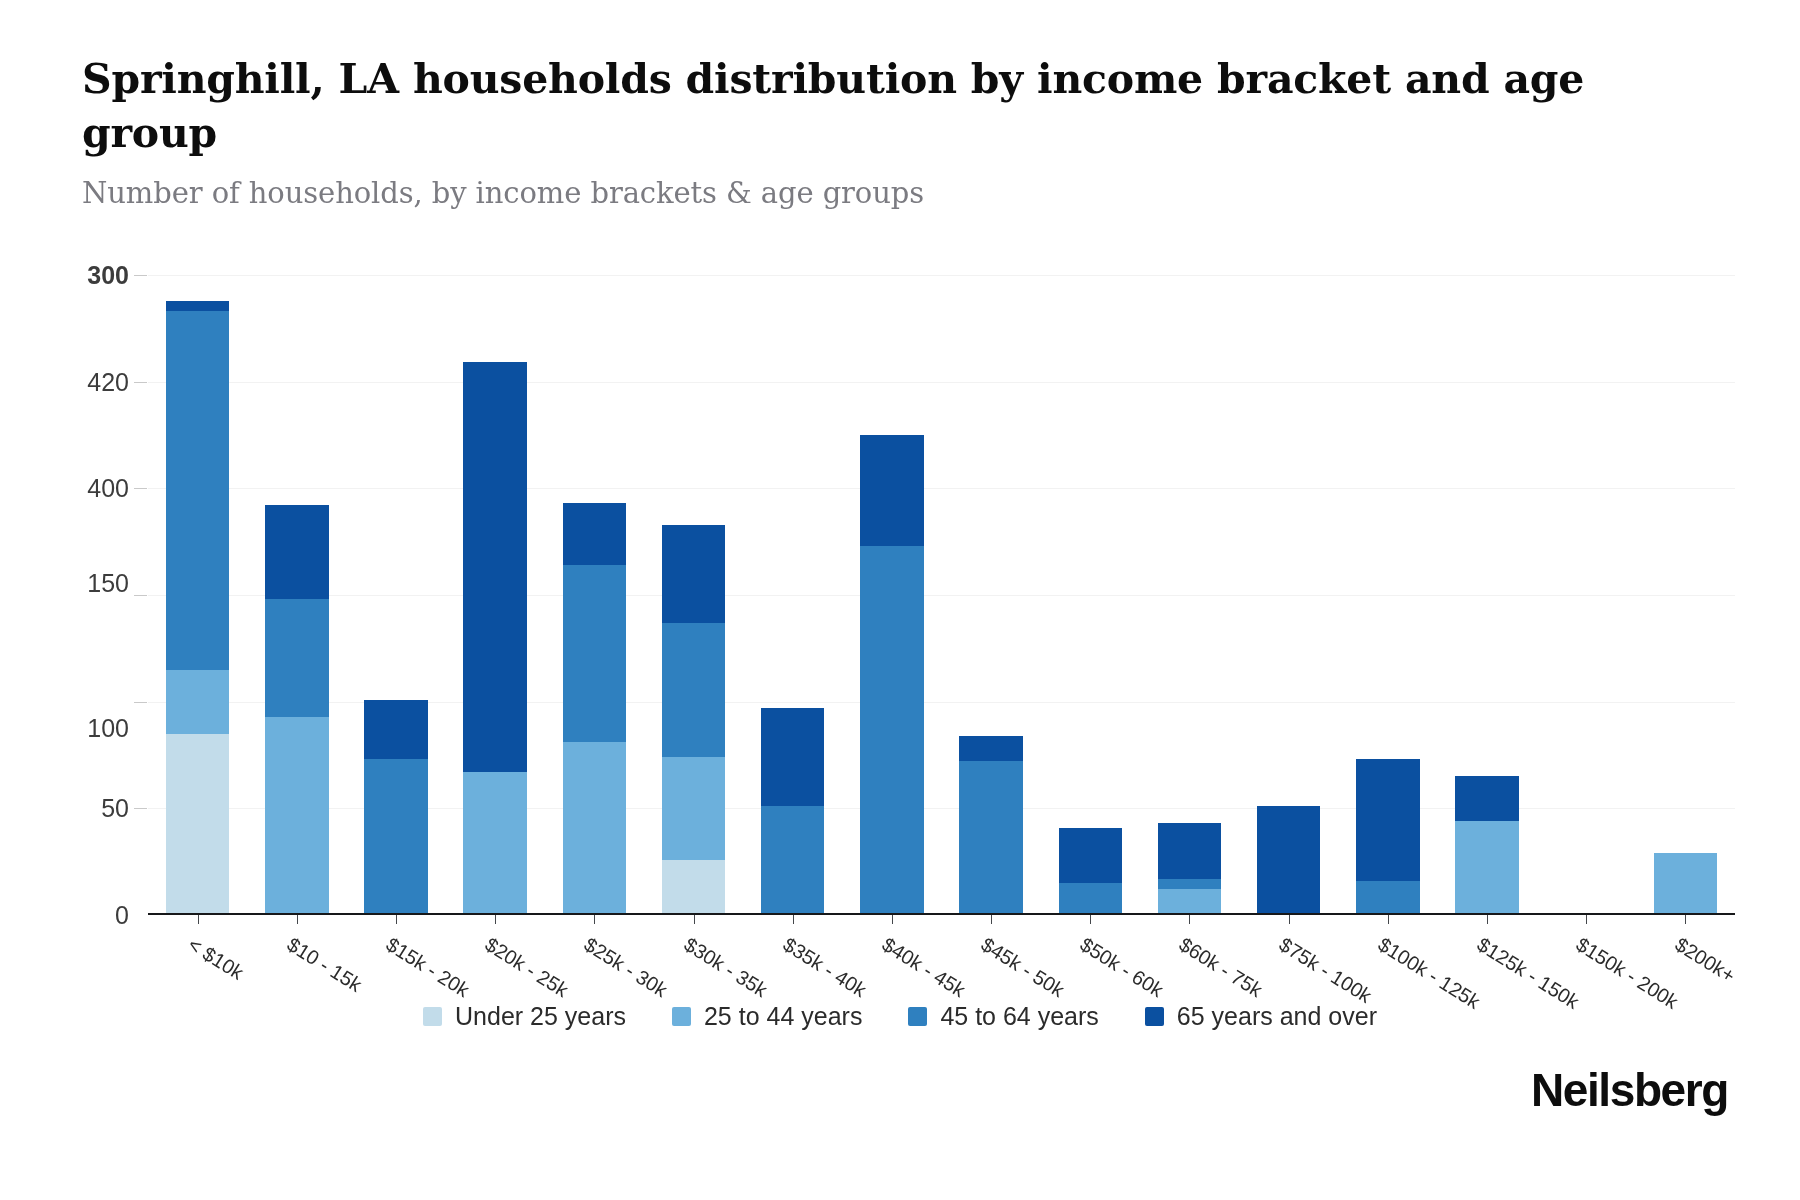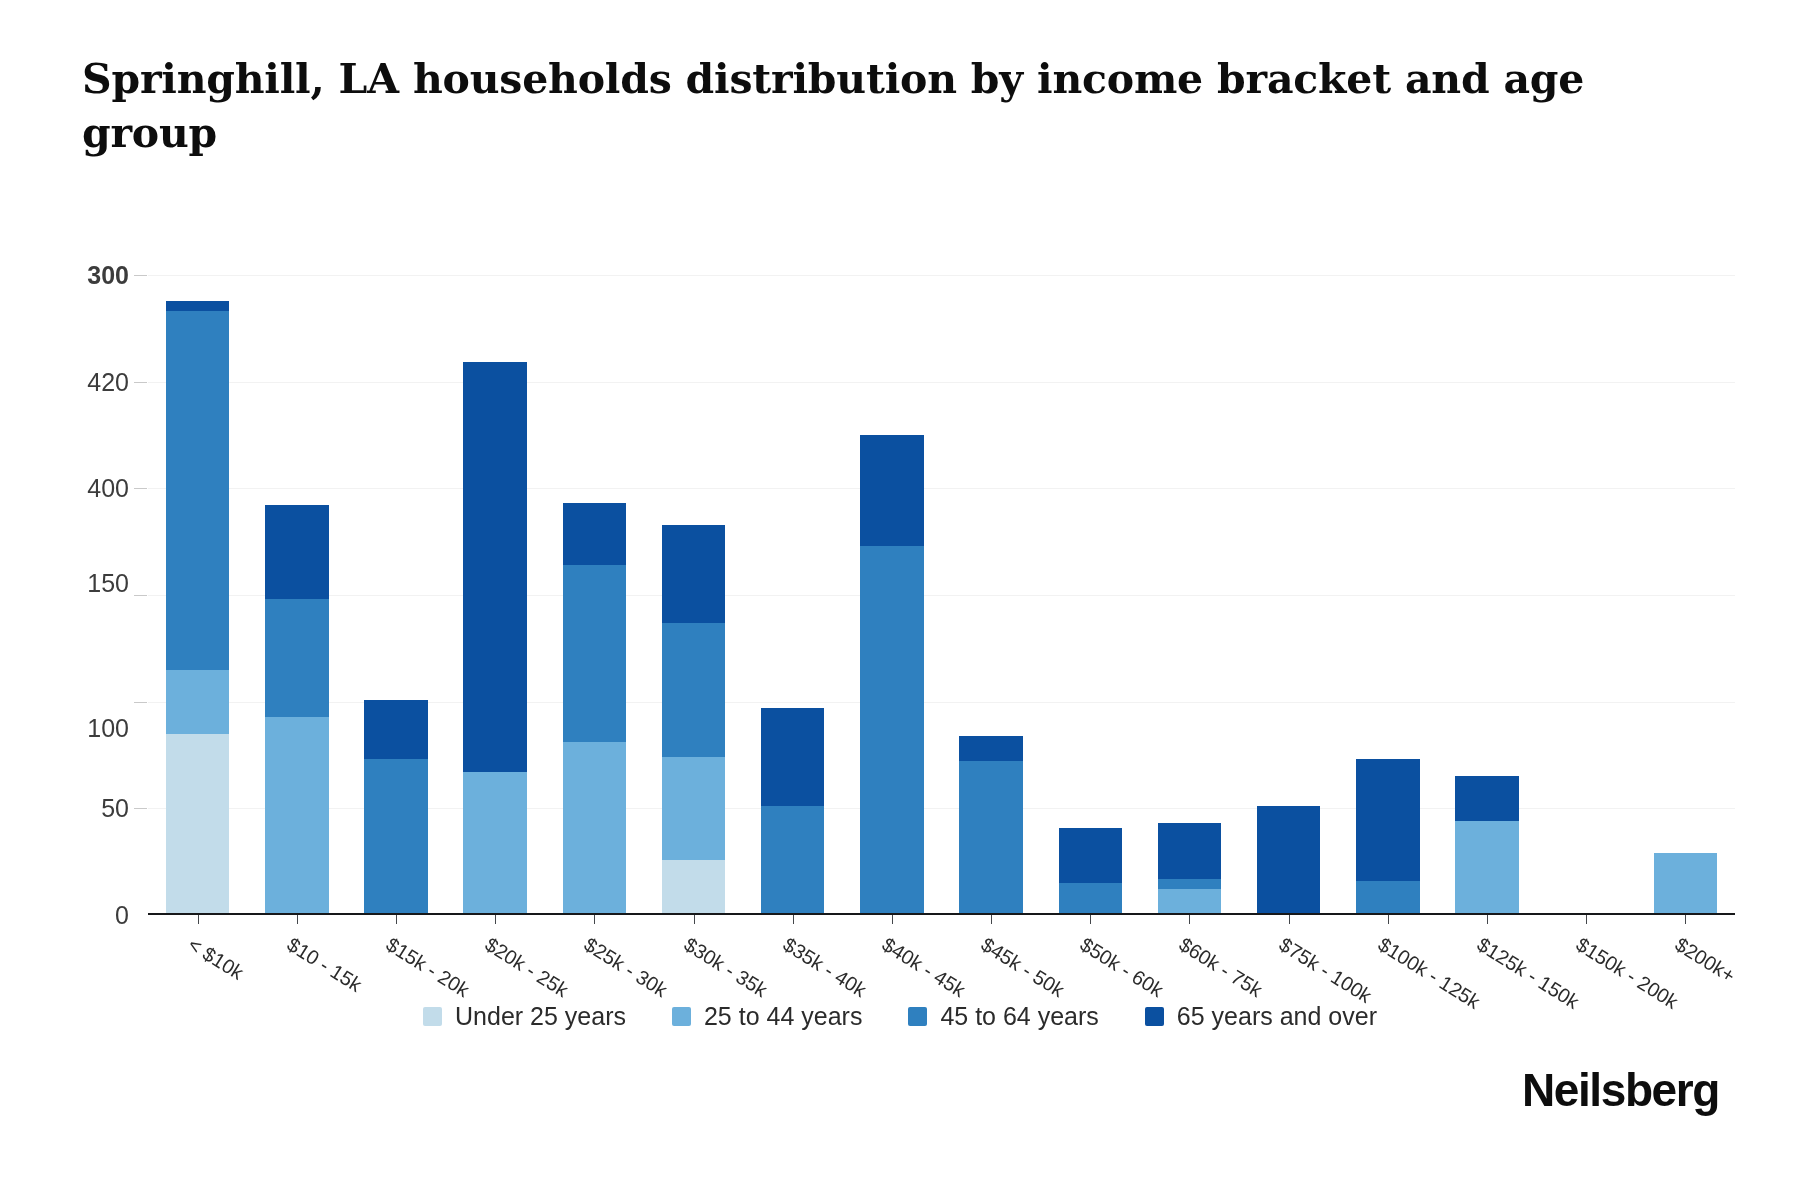--- a/index.html
+++ b/index.html
@@ -170,36 +170,37 @@
   .source {
     position: absolute;
     left: 84px;
     top: 1085px;
     font-size: 24px;
     color: #6f6f75;
     font-family: "Liberation Sans", sans-serif;
   }
   .brand {
     position: absolute;
-    right: 81px;
+    right: 72px;
     top: 1063px;
     font-size: 46px;
     font-weight: 700;
     letter-spacing: -1.4px;
     color: #0d0d0d;
     font-family: "Liberation Sans", sans-serif;
   }
 </style>
 </head>
 <body>
 
 <div class="page">
 
   <div class="header">
     <h1 class="chart-title">Springhill, LA households distribution by income bracket and age group</h1>
+    <p class="chart-subtitle">Number of households, by income brackets &amp; age groups</p>
   </div>
 
   <div class="plot-wrap">
     <div class="plot" id="plot">
       <div id="gridlines">
           <div class="gridline" style="top: 533.333px;"></div>
           <div class="gridline" style="top: 426.667px;"></div>
           <div class="gridline" style="top: 320px;"></div>
           <div class="gridline" style="top: 213.333px;"></div>
           <div class="gridline" style="top: 106.667px;"></div>

